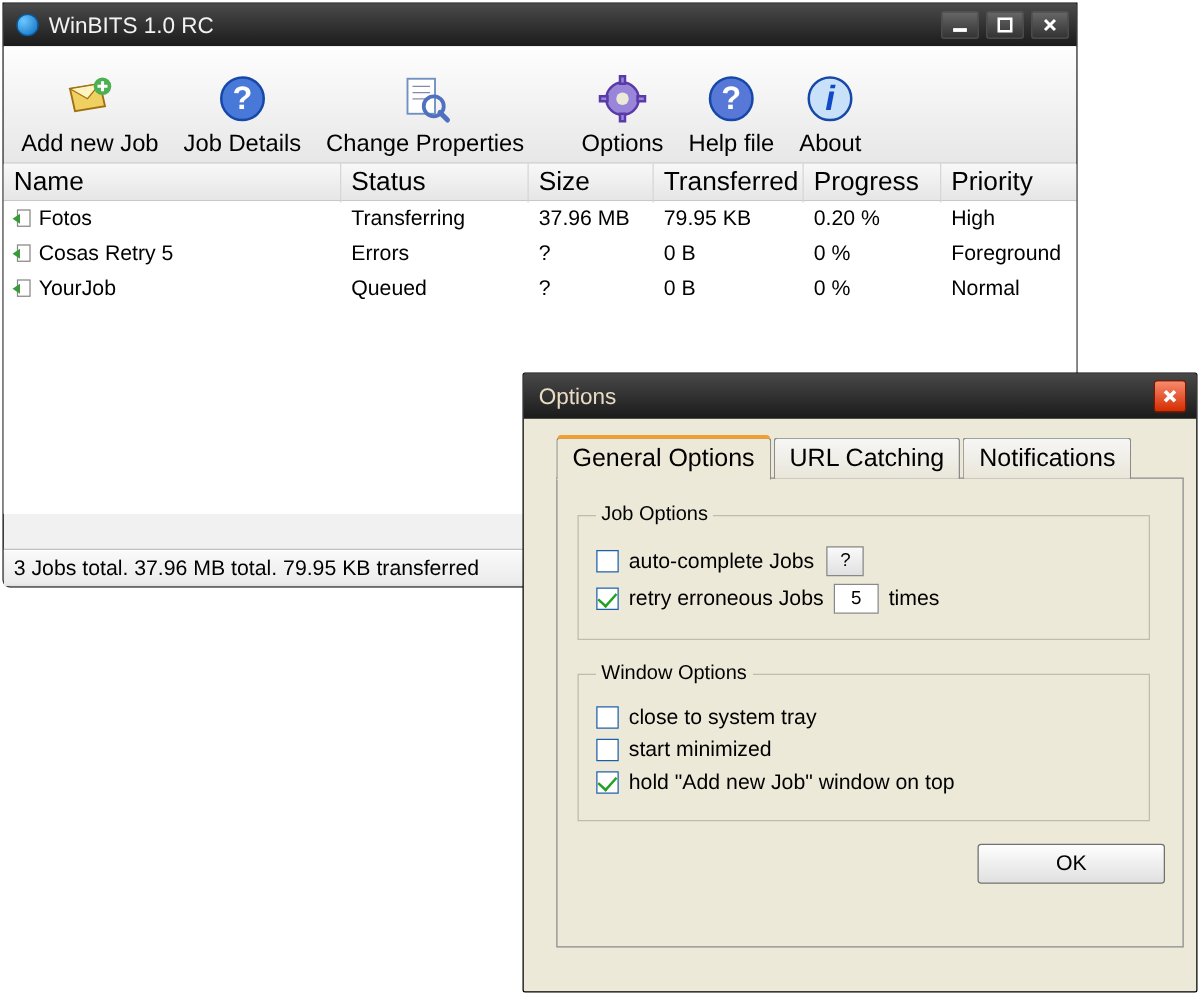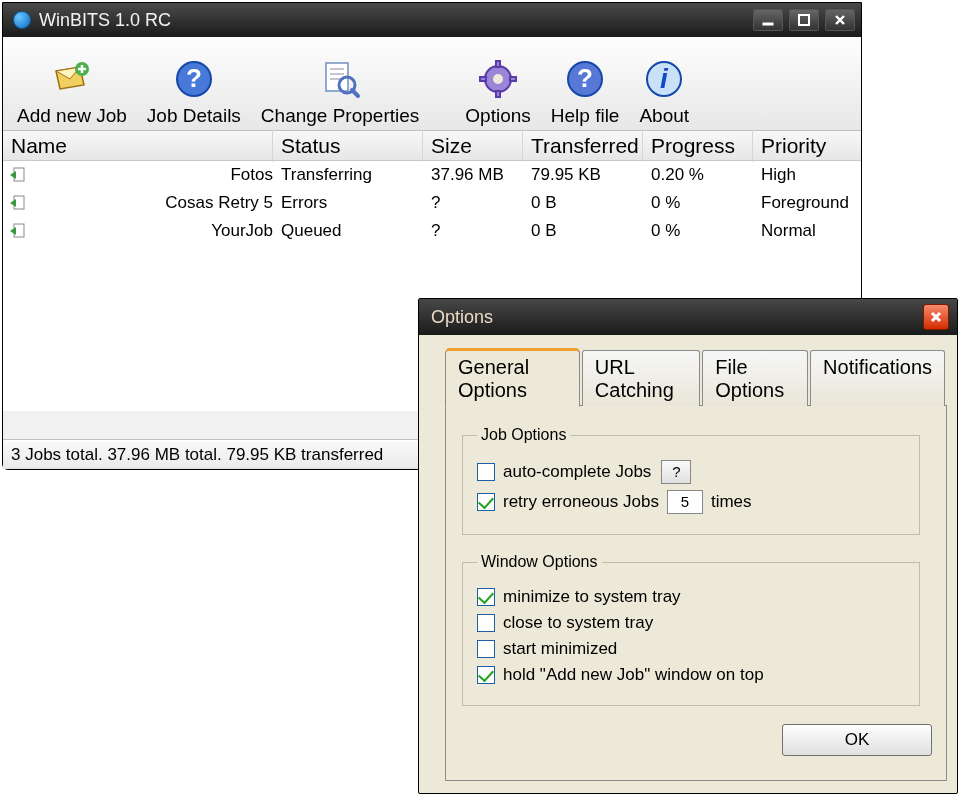--- a/index.html
+++ b/index.html
@@ -22,21 +22,21 @@
   .grid { background:#fff; }
   .colheaders{display:flex; background:linear-gradient(#f8f8f8,#e6e6e6); border-bottom:1px solid #c8c8c8; height:30px; align-items:center;}
   .ch{padding:4px 8px; border-right:1px solid #d6d6d6; font-size:21px; color:#000;}
   .ch:last-child{border-right:none;}
   .c-name{width:270px;} .c-status{width:150px;} .c-size{width:100px;} .c-trans{width:120px;} .c-prog{width:110px;} .c-prio{width:100px;}
 
   .rows{background:#fff; min-height:250px;}
   .row{display:flex; height:28px; align-items:center; font-size:17px;}
   .cell{padding:0 8px;}
   .rowicon{width:18px; height:16px; margin:0 4px 0 6px; display:inline-block;}
-  .name-cell{width:270px; display:flex; align-items:center;justify-content:space-between;}
+  .name-cell{width:270px; display:flex; align-items:center;}
 
   .statusbar{position:absolute; left:0; right:0; bottom:0; height:30px; border-top:1px solid #c0c0c0; background:linear-gradient(#fafafa,#eaeaea); box-shadow:0 1px 0 #fff inset,0 -1px 2px rgba(0,0,0,0.05) inset;}
   .status-text{padding:5px 8px;font-size:17px;}
 
   
   .options-window{position:absolute; left:418px; top:298px; width:540px; height:496px; border:1px solid #000; background:#ece9d8; border-radius:2px;}
   .opts-titlebar{height:36px; background:linear-gradient(to bottom,#484848,#1a1a1a); display:flex; align-items:center; color:#e8dcc4; font-size:18px; padding:0 8px;}
   .opts-title{flex:1; padding-left:4px;}
   .close-btn{width:26px;height:26px;background:linear-gradient(#f78b6e,#d52b00);border:1px solid #7b1a00;border-radius:3px;display:flex;align-items:center;justify-content:center;}
   .close-btn svg{stroke:#fff;stroke-width:3;}
@@ -217,21 +217,20 @@
     <span class="opts-title">Options</span>
     <span class="close-btn">
         <svg width="14" height="14">
           <path d="M3 3 L11 11 M11 3 L3 11"></path>
         </svg>
       </span>
   </div>
   <div class="tabs" id="tabs">
       <div class="tab active">General Options</div>
       <div class="tab">URL Catching</div>
-      <div class="tab">File Options</div>
       <div class="tab">Notifications</div>
     </div>
   <div class="tabpanel">
     <fieldset>
       <legend>Job Options</legend>
       <div class="opt-row">
         <span id="cb-auto" class="cb"></span>
         <span>auto-complete Jobs</span>
         <span class="qbtn">?</span>
       </div>
@@ -239,24 +238,20 @@
         <span id="cb-retry" class="cb checked"></span>
         <span>retry erroneous Jobs</span>
         <span class="numbox">5</span>
         <span>times</span>
       </div>
     </fieldset>
     <fieldset>
       <legend>Window Options</legend>
       <div id="winopts">
           <div class="opt-row">
-            <span class="cb checked"></span>
-            <span>minimize to system tray</span>
-          </div>
-          <div class="opt-row">
             <span class="cb"></span>
             <span>close to system tray</span>
           </div>
           <div class="opt-row">
             <span class="cb"></span>
             <span>start minimized</span>
           </div>
           <div class="opt-row">
             <span class="cb checked"></span>
             <span>hold "Add new Job" window on top</span>

